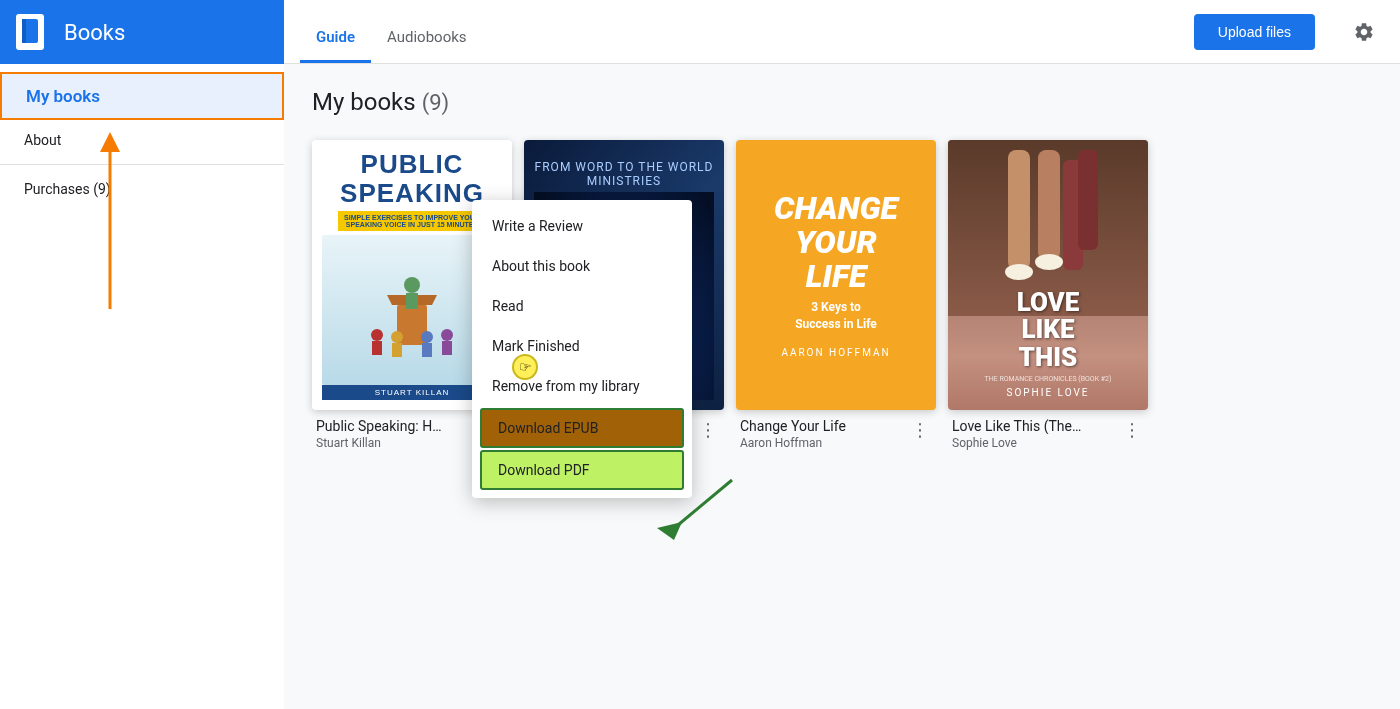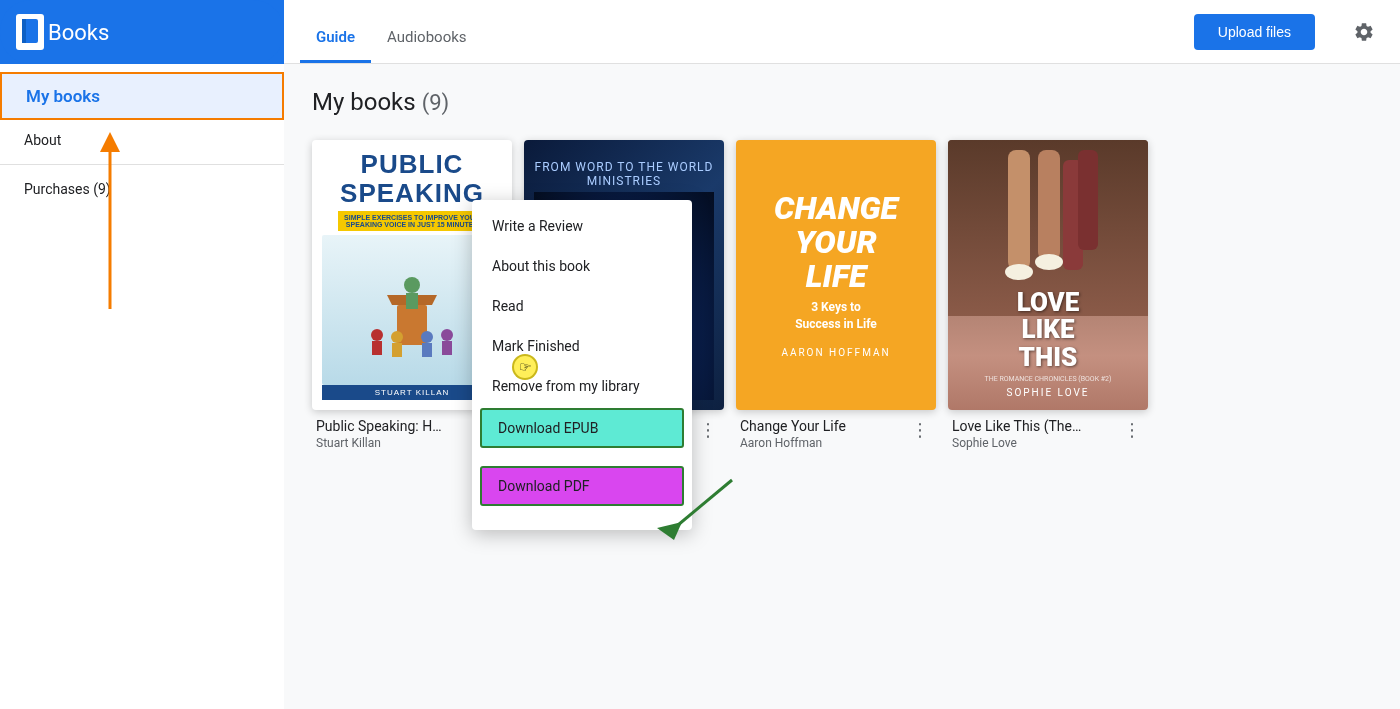--- a/index.html
+++ b/index.html
@@ -13,21 +13,21 @@
       background: #1a73e8;
       position: relative;
     }
     .top-nav-logo {
       display: flex;
       align-items: center;
       width: 284px;
       height: 64px;
       background: #1a73e8;
       padding-left: 16px;
-      gap: 4px;
+      gap: 20px;
       border-radius: 31px;
     }
     .logo-icon {
       width: 28px;
       height: 36px;
       background: white;
       border-radius: 3px;
       display: flex;
       align-items: center;
       justify-content: center;
@@ -418,22 +418,22 @@
           </div>
           <button class="book-menu-btn">⋮</button>
         </div>
 
         <div class="context-menu">
           <div class="context-menu-item">Write a Review</div>
           <div class="context-menu-item">About this book</div>
           <div class="context-menu-item">Read</div>
           <div class="context-menu-item">Mark Finished</div>
           <div class="context-menu-item">Remove from my library</div>
-          <div class="context-menu-item highlighted" style="border:2px solid #2e7d32; margin:2px 8px; border-radius:3px; background:#5eead4;">Download EPUB</div>
-          <div class="context-menu-item highlighted" style="border:2px solid #2e7d32; margin:18px 8px; border-radius:3px; background:#d946ef;">Download PDF</div>
+          <div class="context-menu-item highlighted" style="border:2px solid #2e7d32; margin:2px 8px; border-radius:3px; background:#a16207;">Download EPUB</div>
+          <div class="context-menu-item highlighted" style="border:2px solid #2e7d32; margin:2px 8px; border-radius:3px; background:#bef264;">Download PDF</div>
         </div>
 
         <svg style="position:absolute; top:330px; left:330px; width:120px; height:80px; pointer-events:none; z-index:200;" viewBox="0 0 120 80">
           <line x1="90" y1="10" x2="30" y2="60" stroke="#2e7d32" stroke-width="3"></line>
           <polygon points="15,58 32,70 40,52" fill="#2e7d32"></polygon>
         </svg>
 
         <div style="position:absolute; bottom:70px; left:200px; z-index:250; pointer-events:none;">
           <div style="width:26px; height:26px; border-radius:50%; background:rgba(255,230,0,0.65); border:2px solid rgba(180,160,0,0.7); display:flex; align-items:center; justify-content:center;">
             <span style="font-size:14px; transform:rotate(10deg);">☞</span>

